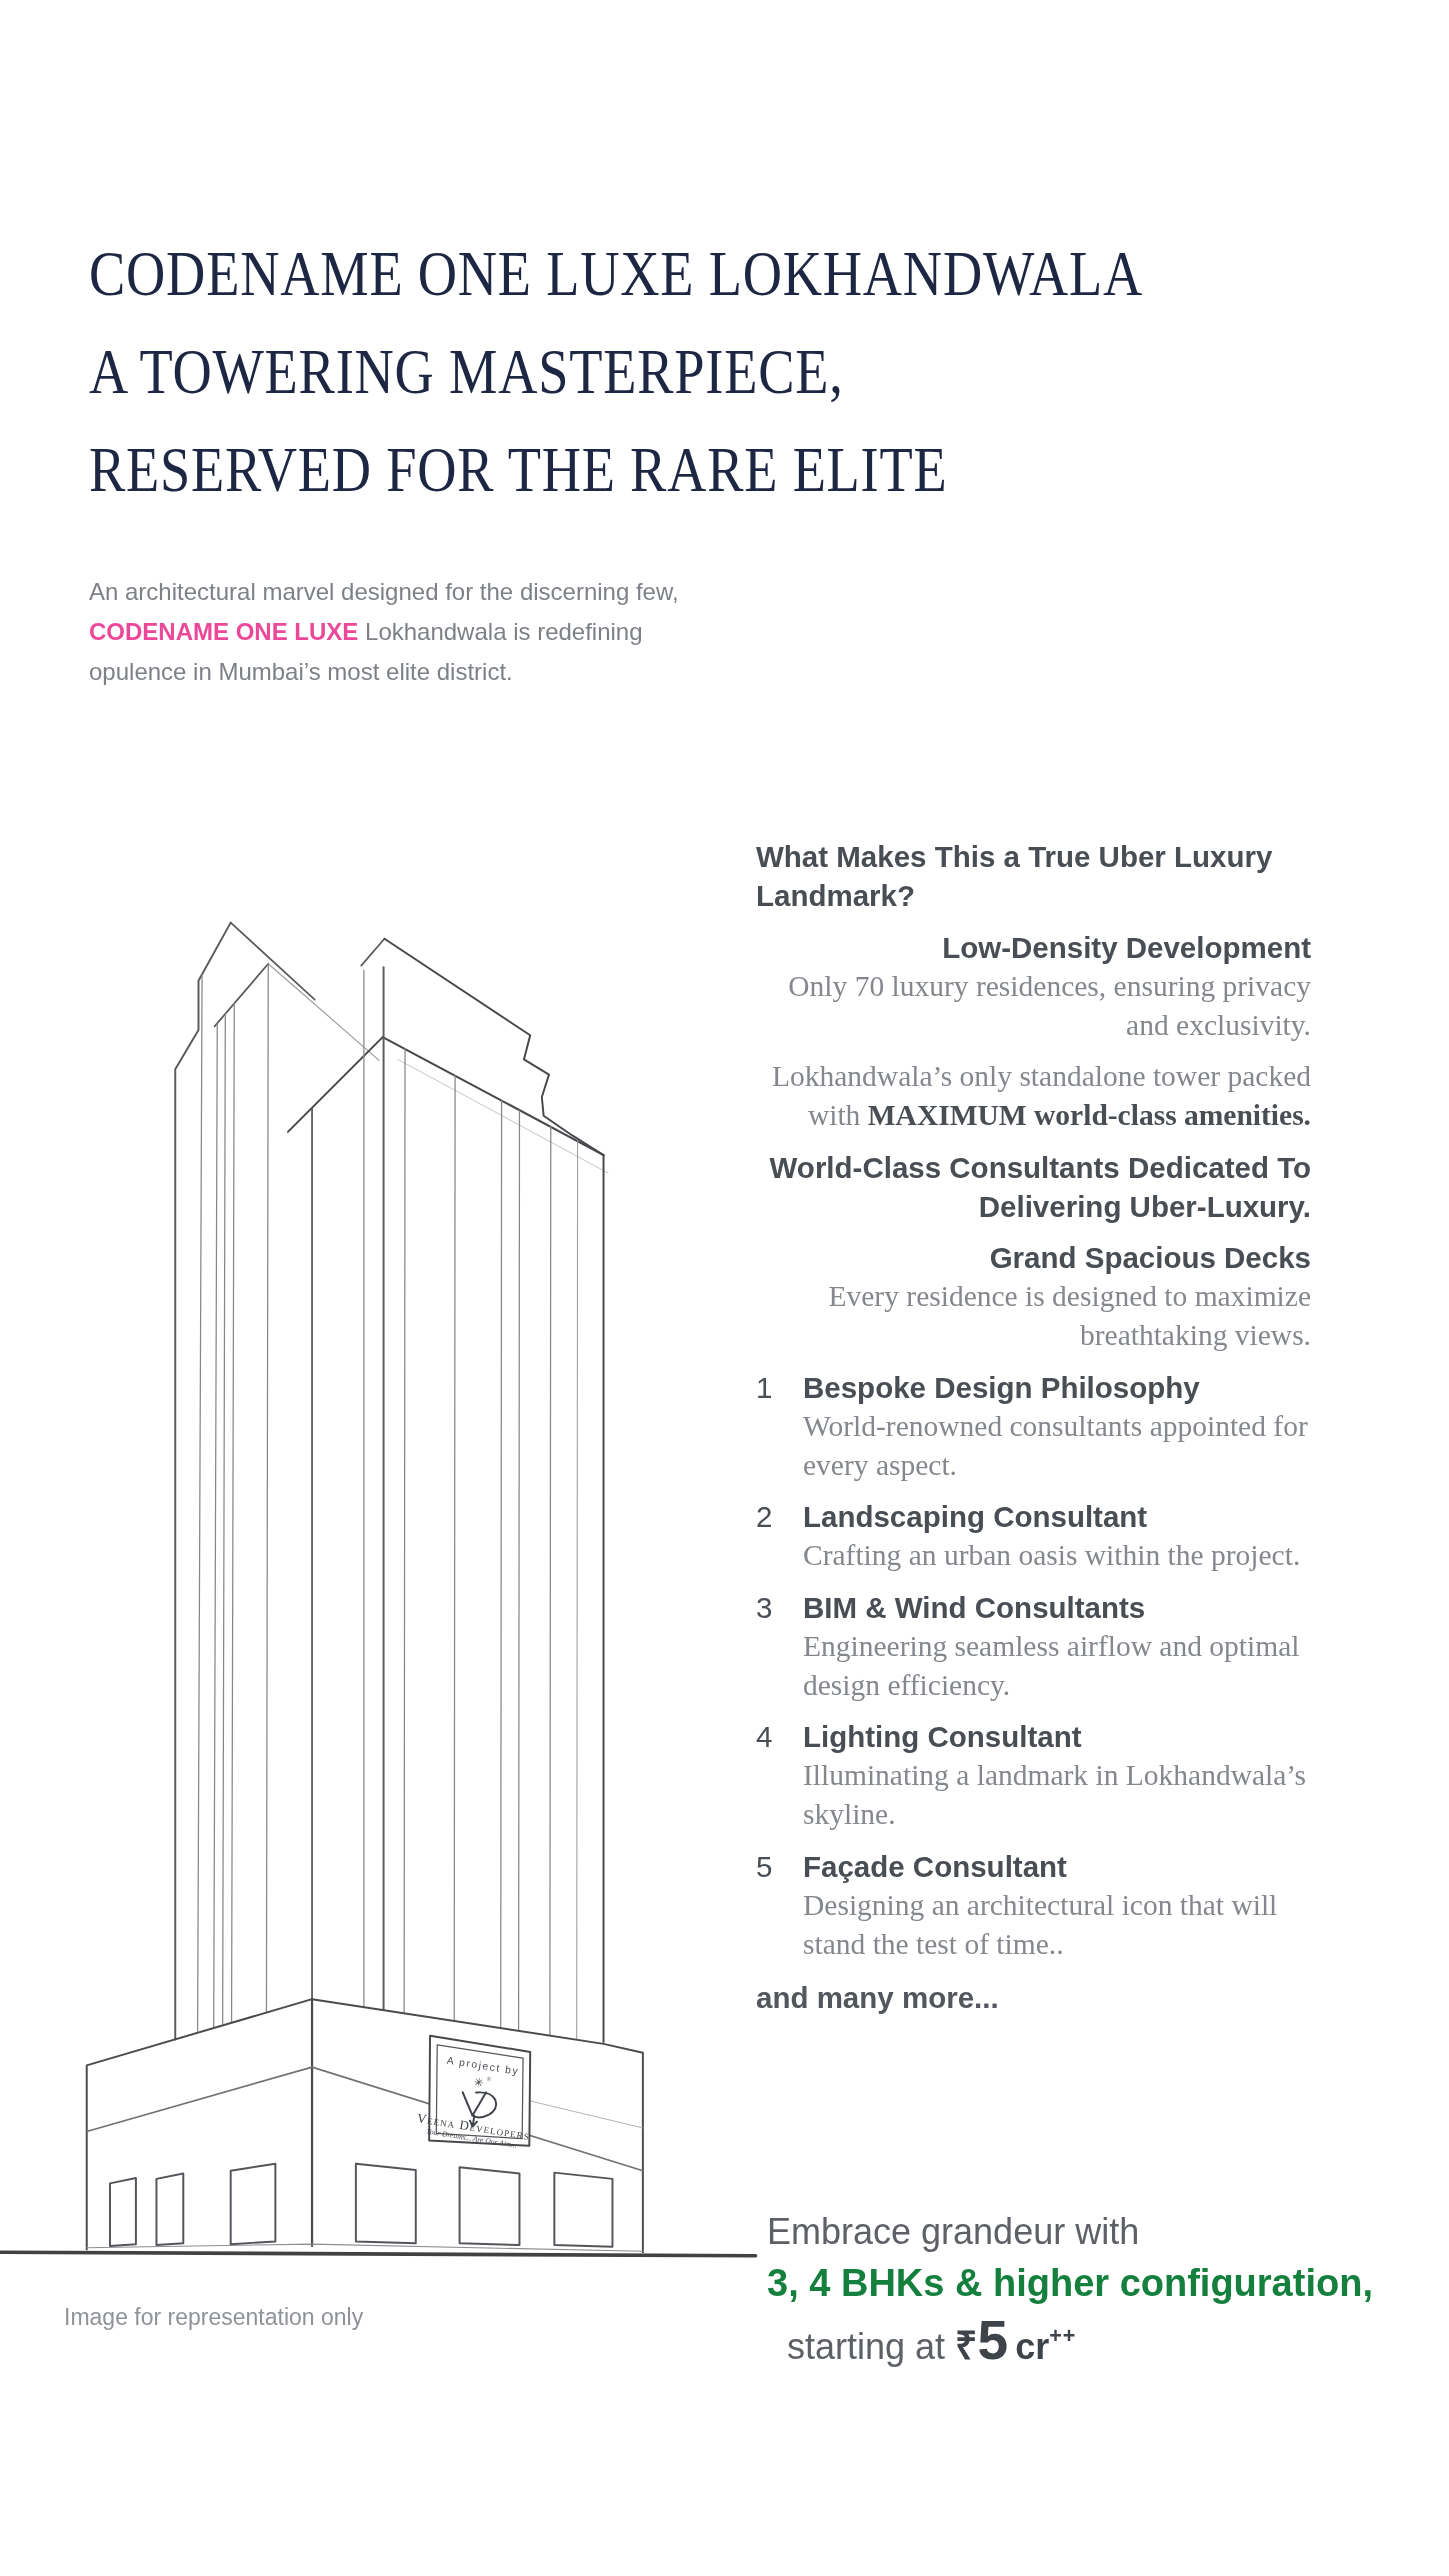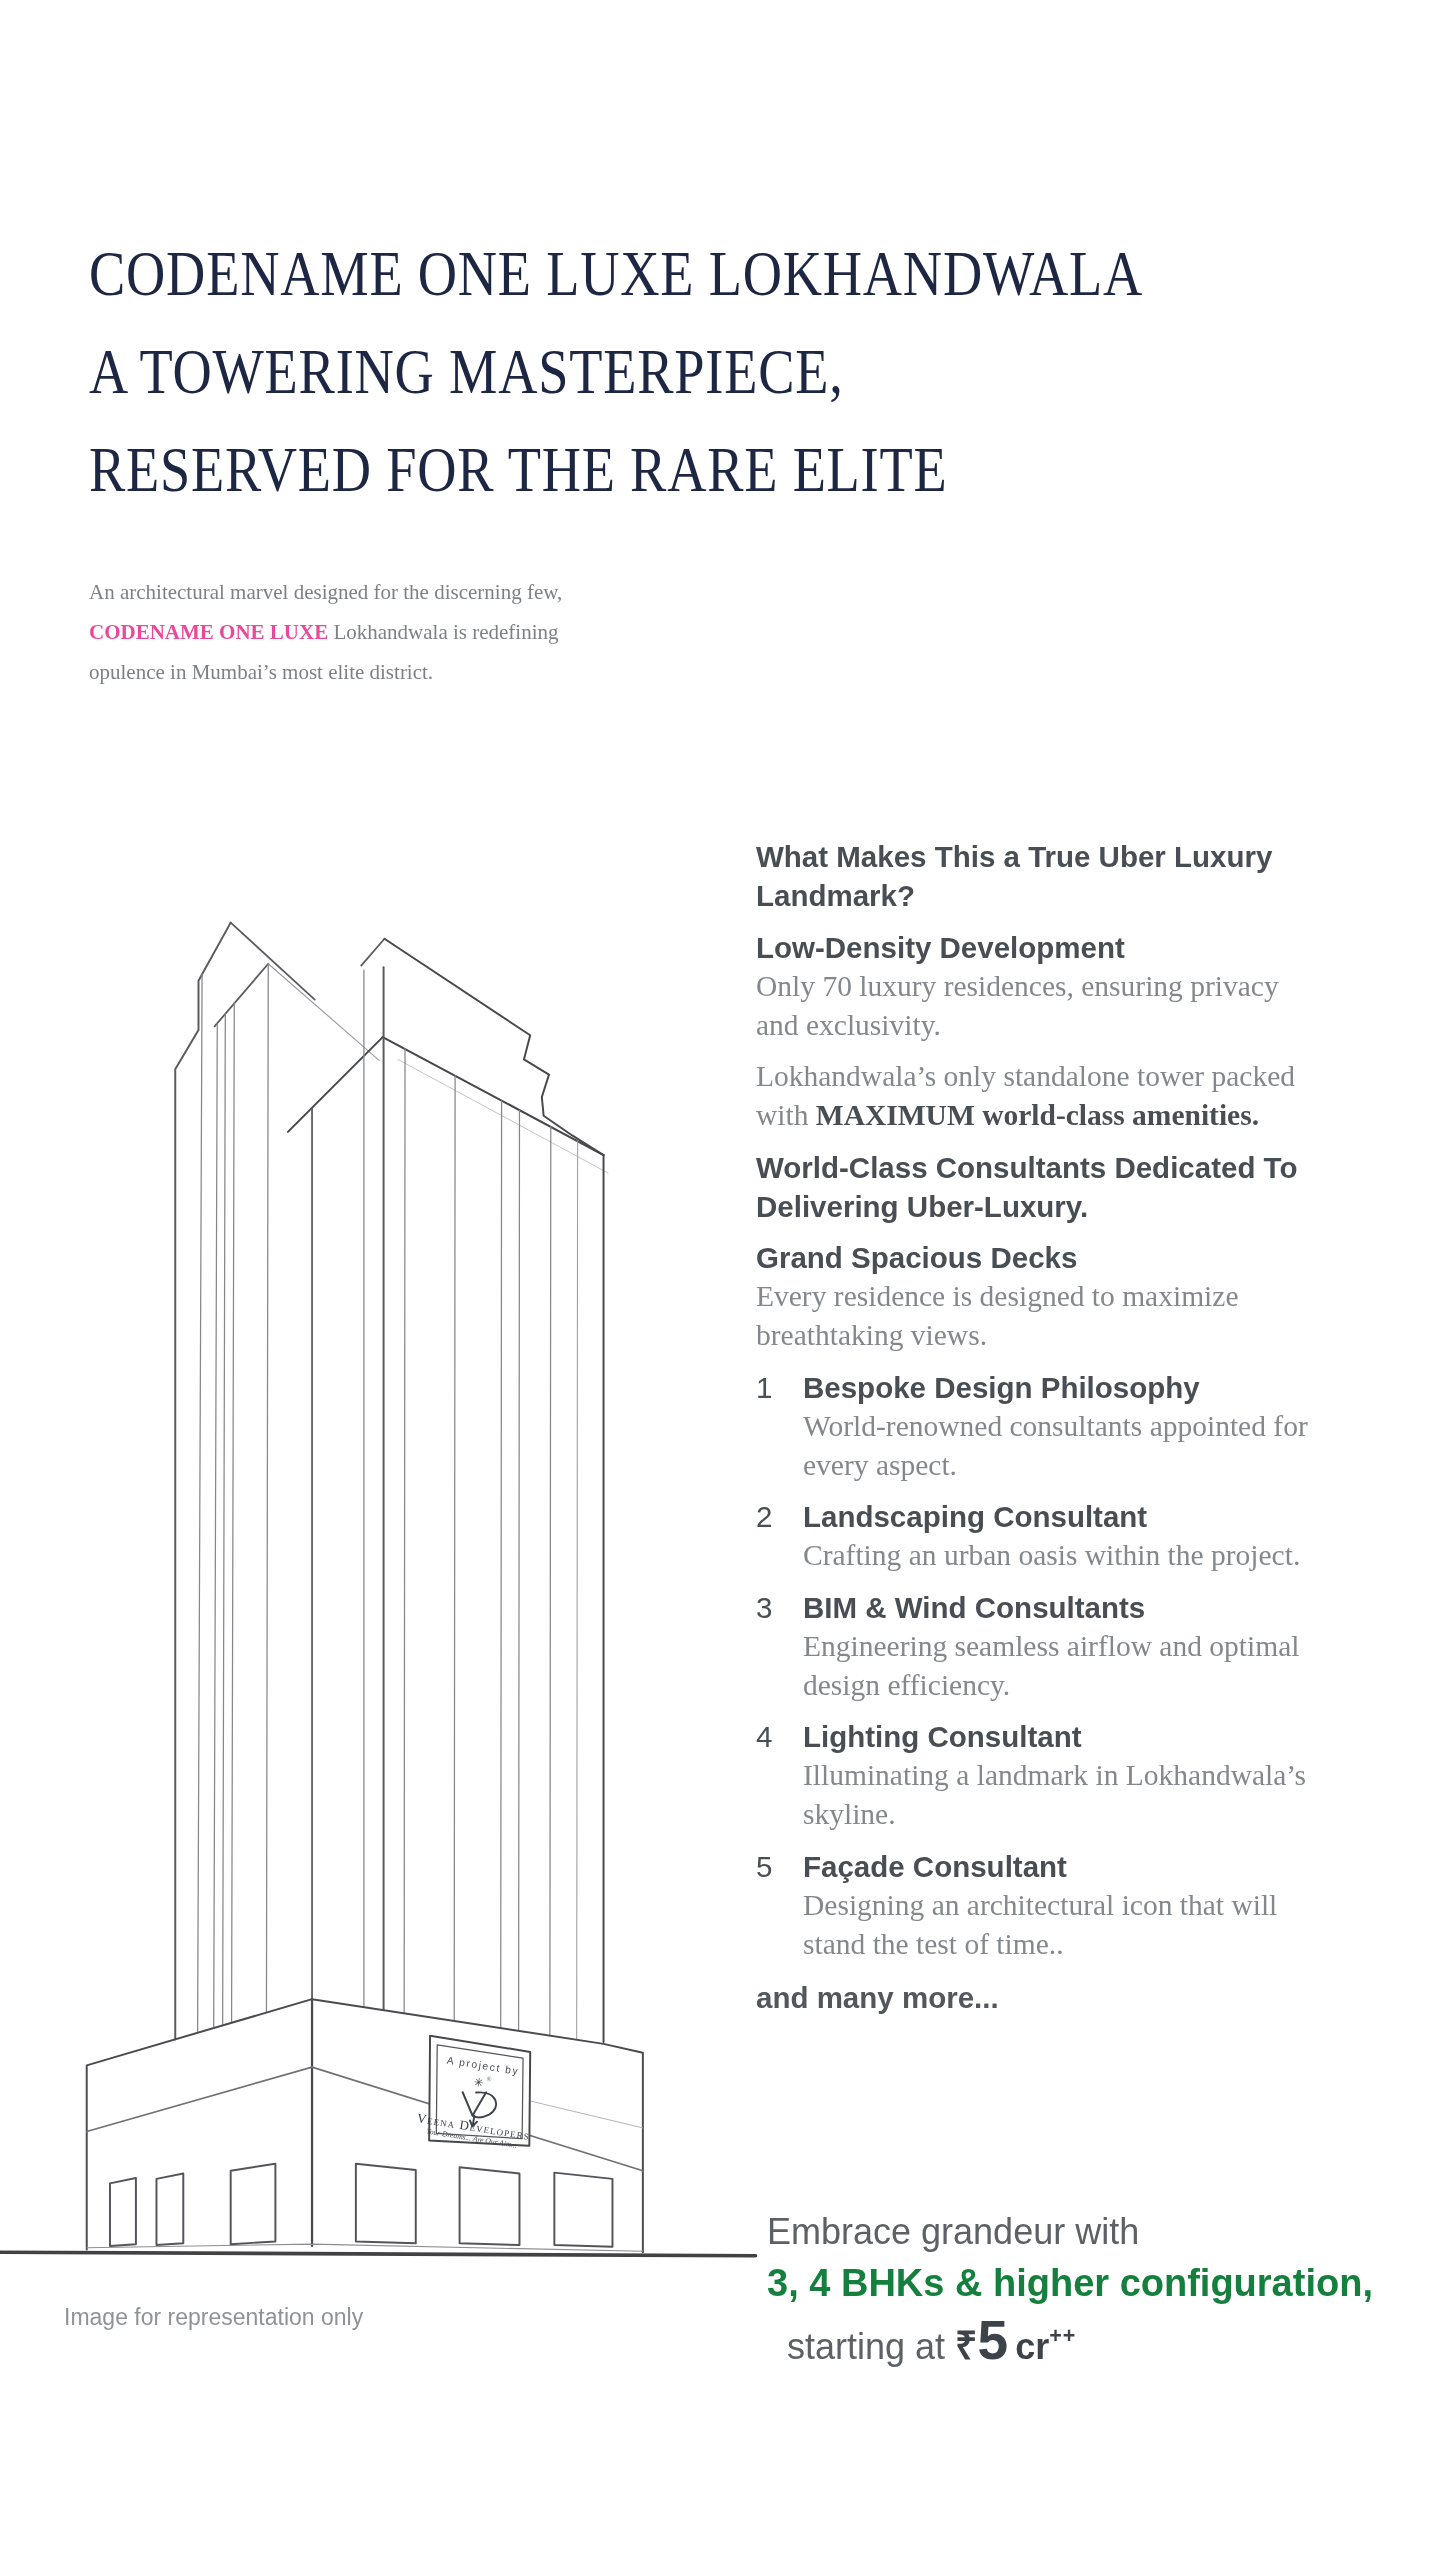--- a/index.html
+++ b/index.html
@@ -4,26 +4,26 @@
 <style>
   html,body{margin:0;padding:0;background:#ffffff;}
   #canvas{position:relative;width:1449px;height:2576px;background:#ffffff;overflow:hidden;
           font-family:"Liberation Sans",sans-serif;}
   
   .headline{position:absolute;left:89px;top:225px;color:#1d2743;}
   .headline .hl-line{display:block;white-space:nowrap;font-family:"Liberation Serif",serif;
      font-weight:400;font-size:64px;line-height:98px;letter-spacing:0.9px;
      transform:scaleX(0.85);transform-origin:left center;}
   
-  .intro{position:absolute;left:89px;top:572px;font-size:21px;line-height:40px;color:#7d8186;font-family:Liberation Serif, serif;}
+  .intro{position:absolute;left:89px;top:572px;font-size:24px;line-height:40px;color:#7d8186;}
   .intro b{font-weight:700;color:#ec4899;}
   
   .features{position:absolute;left:756px;top:837px;width:555px;font-size:29.5px;line-height:39px;color:#84888d;}
   .feat-heading{font-weight:700;color:#494e54;margin:0 0 12.5px 0;}
-  .feat-block{margin:0 0 12.5px 0;}
+  .feat-block{margin:0 0 12.5px 0;text-align:right;}
   .feat-title{font-weight:700;color:#494e54;}
   .feat-body{font-weight:400;color:#84888d;font-family:Liberation Serif, serif;}
   .feat-body b{font-weight:700;color:#494e54;}
   .consultant{display:flex;margin:0 0 12.5px 0;}
   .c-num{width:47px;flex:0 0 47px;color:#494e54;}
   .c-text{flex:1;}
   .more-note{margin-top:14.3px;font-weight:700;color:#53575d;}
   
   .cta{position:absolute;left:767px;top:2207px;width:662px;color:#5d6166;}
   .cta-l1{font-size:36px;line-height:50px;font-weight:400;}

